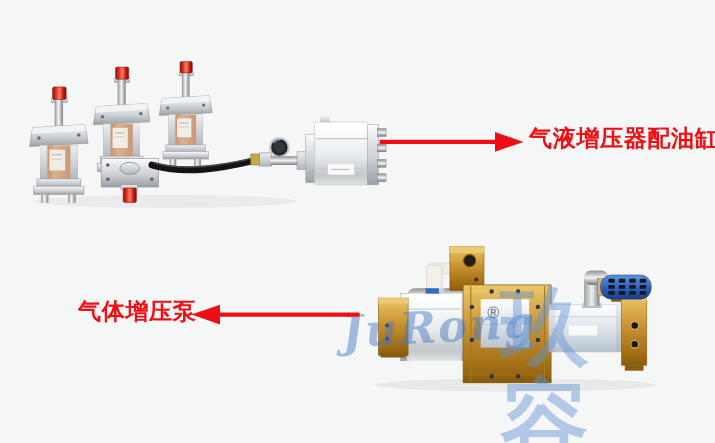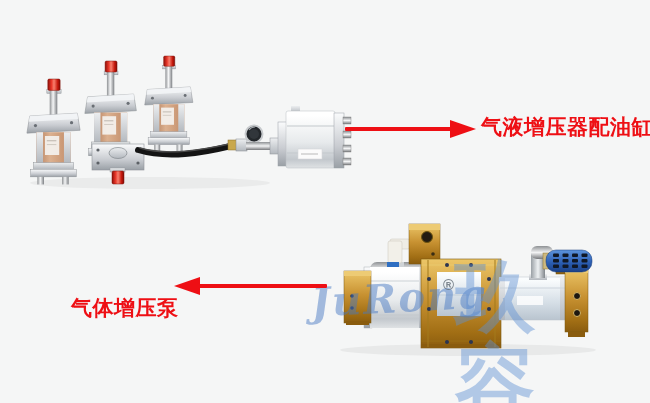--- a/index.html
+++ b/index.html
@@ -282,17 +282,17 @@
   <div class="watermark">
     <span class="wm-script">JuRong</span>
     <span class="wm-reg">®</span>
     <span class="wm-cjk">玖容</span>
   </div>
 
   <div class="arrow-line" style="left:345px;top:126.5px;width:108px;"></div>
   <div class="arrow-head right" style="left:450px;top:119.5px;"></div>
   <div class="anno-label" style="left:481px;top:115px;">气液增压器配油缸</div>
 
-  <div class="anno-label" style="left:71px;top:272px;margin-top:24px;">气体增压泵</div>
+  <div class="anno-label" style="left:71px;top:272px;">气体增压泵</div>
   <div class="arrow-head left" style="left:174px;top:276.5px;"></div>
   <div class="arrow-line" style="left:199px;top:283.5px;width:128px;"></div>
 
 </div>
 
 </body></html>

